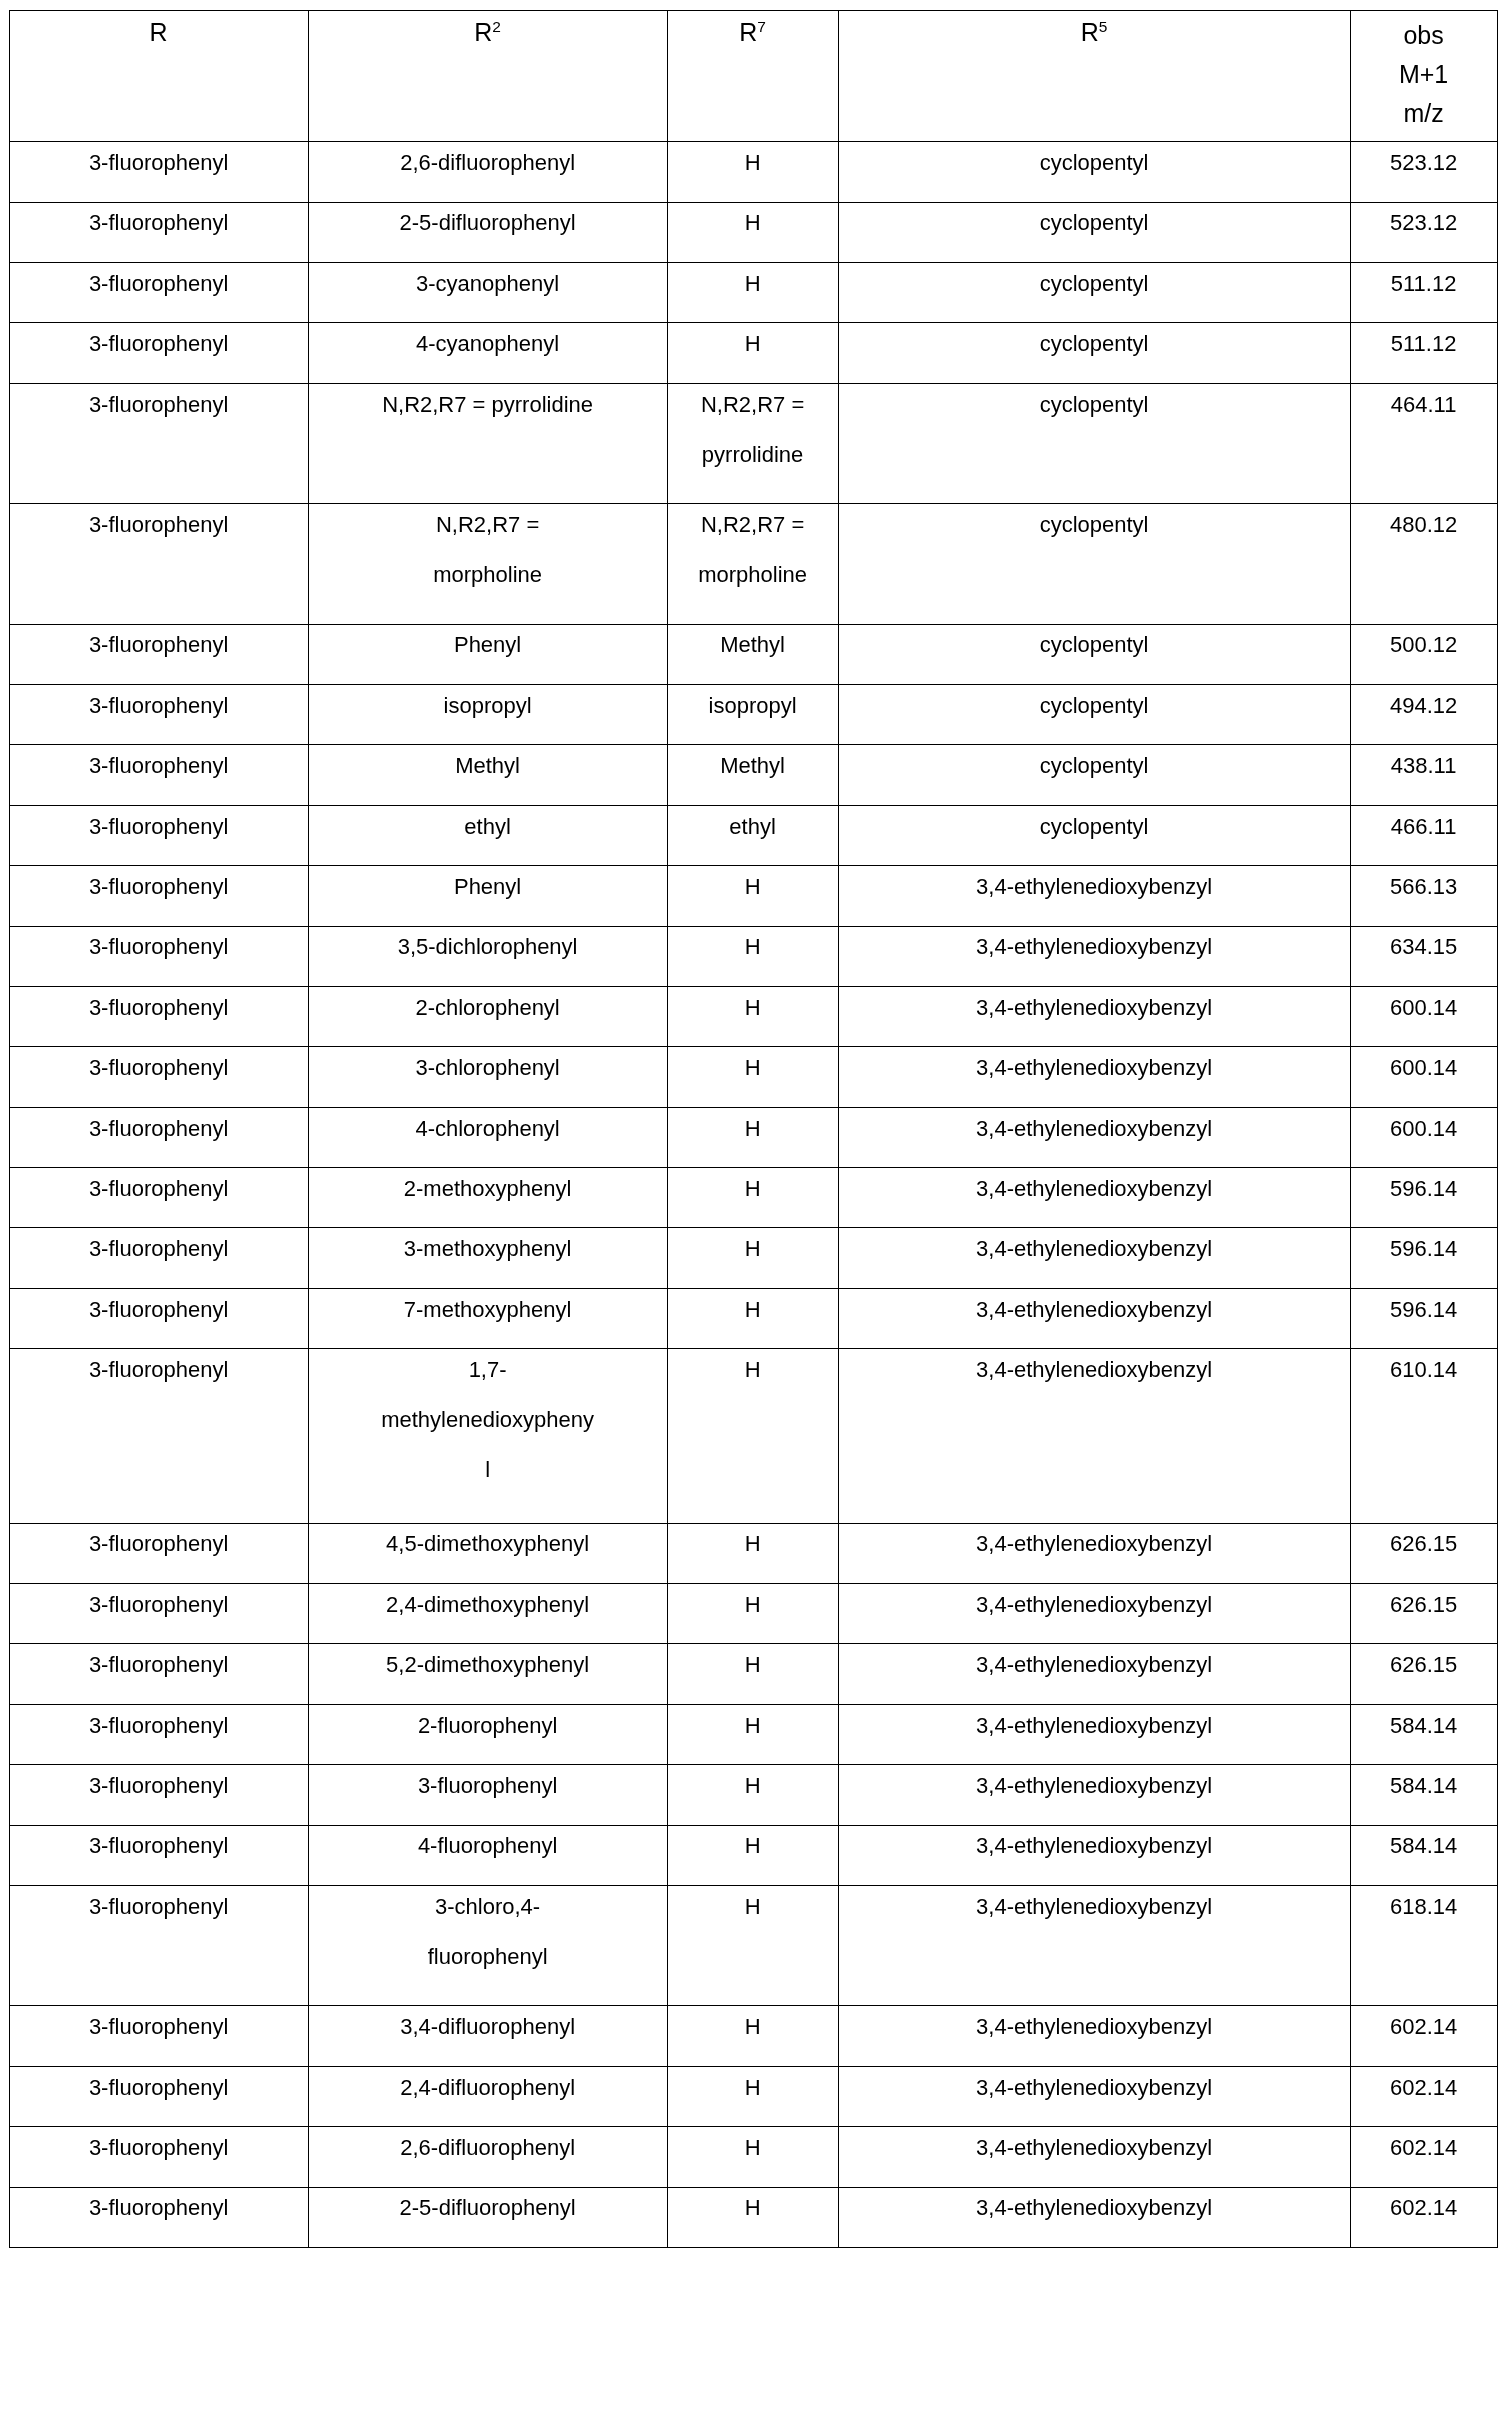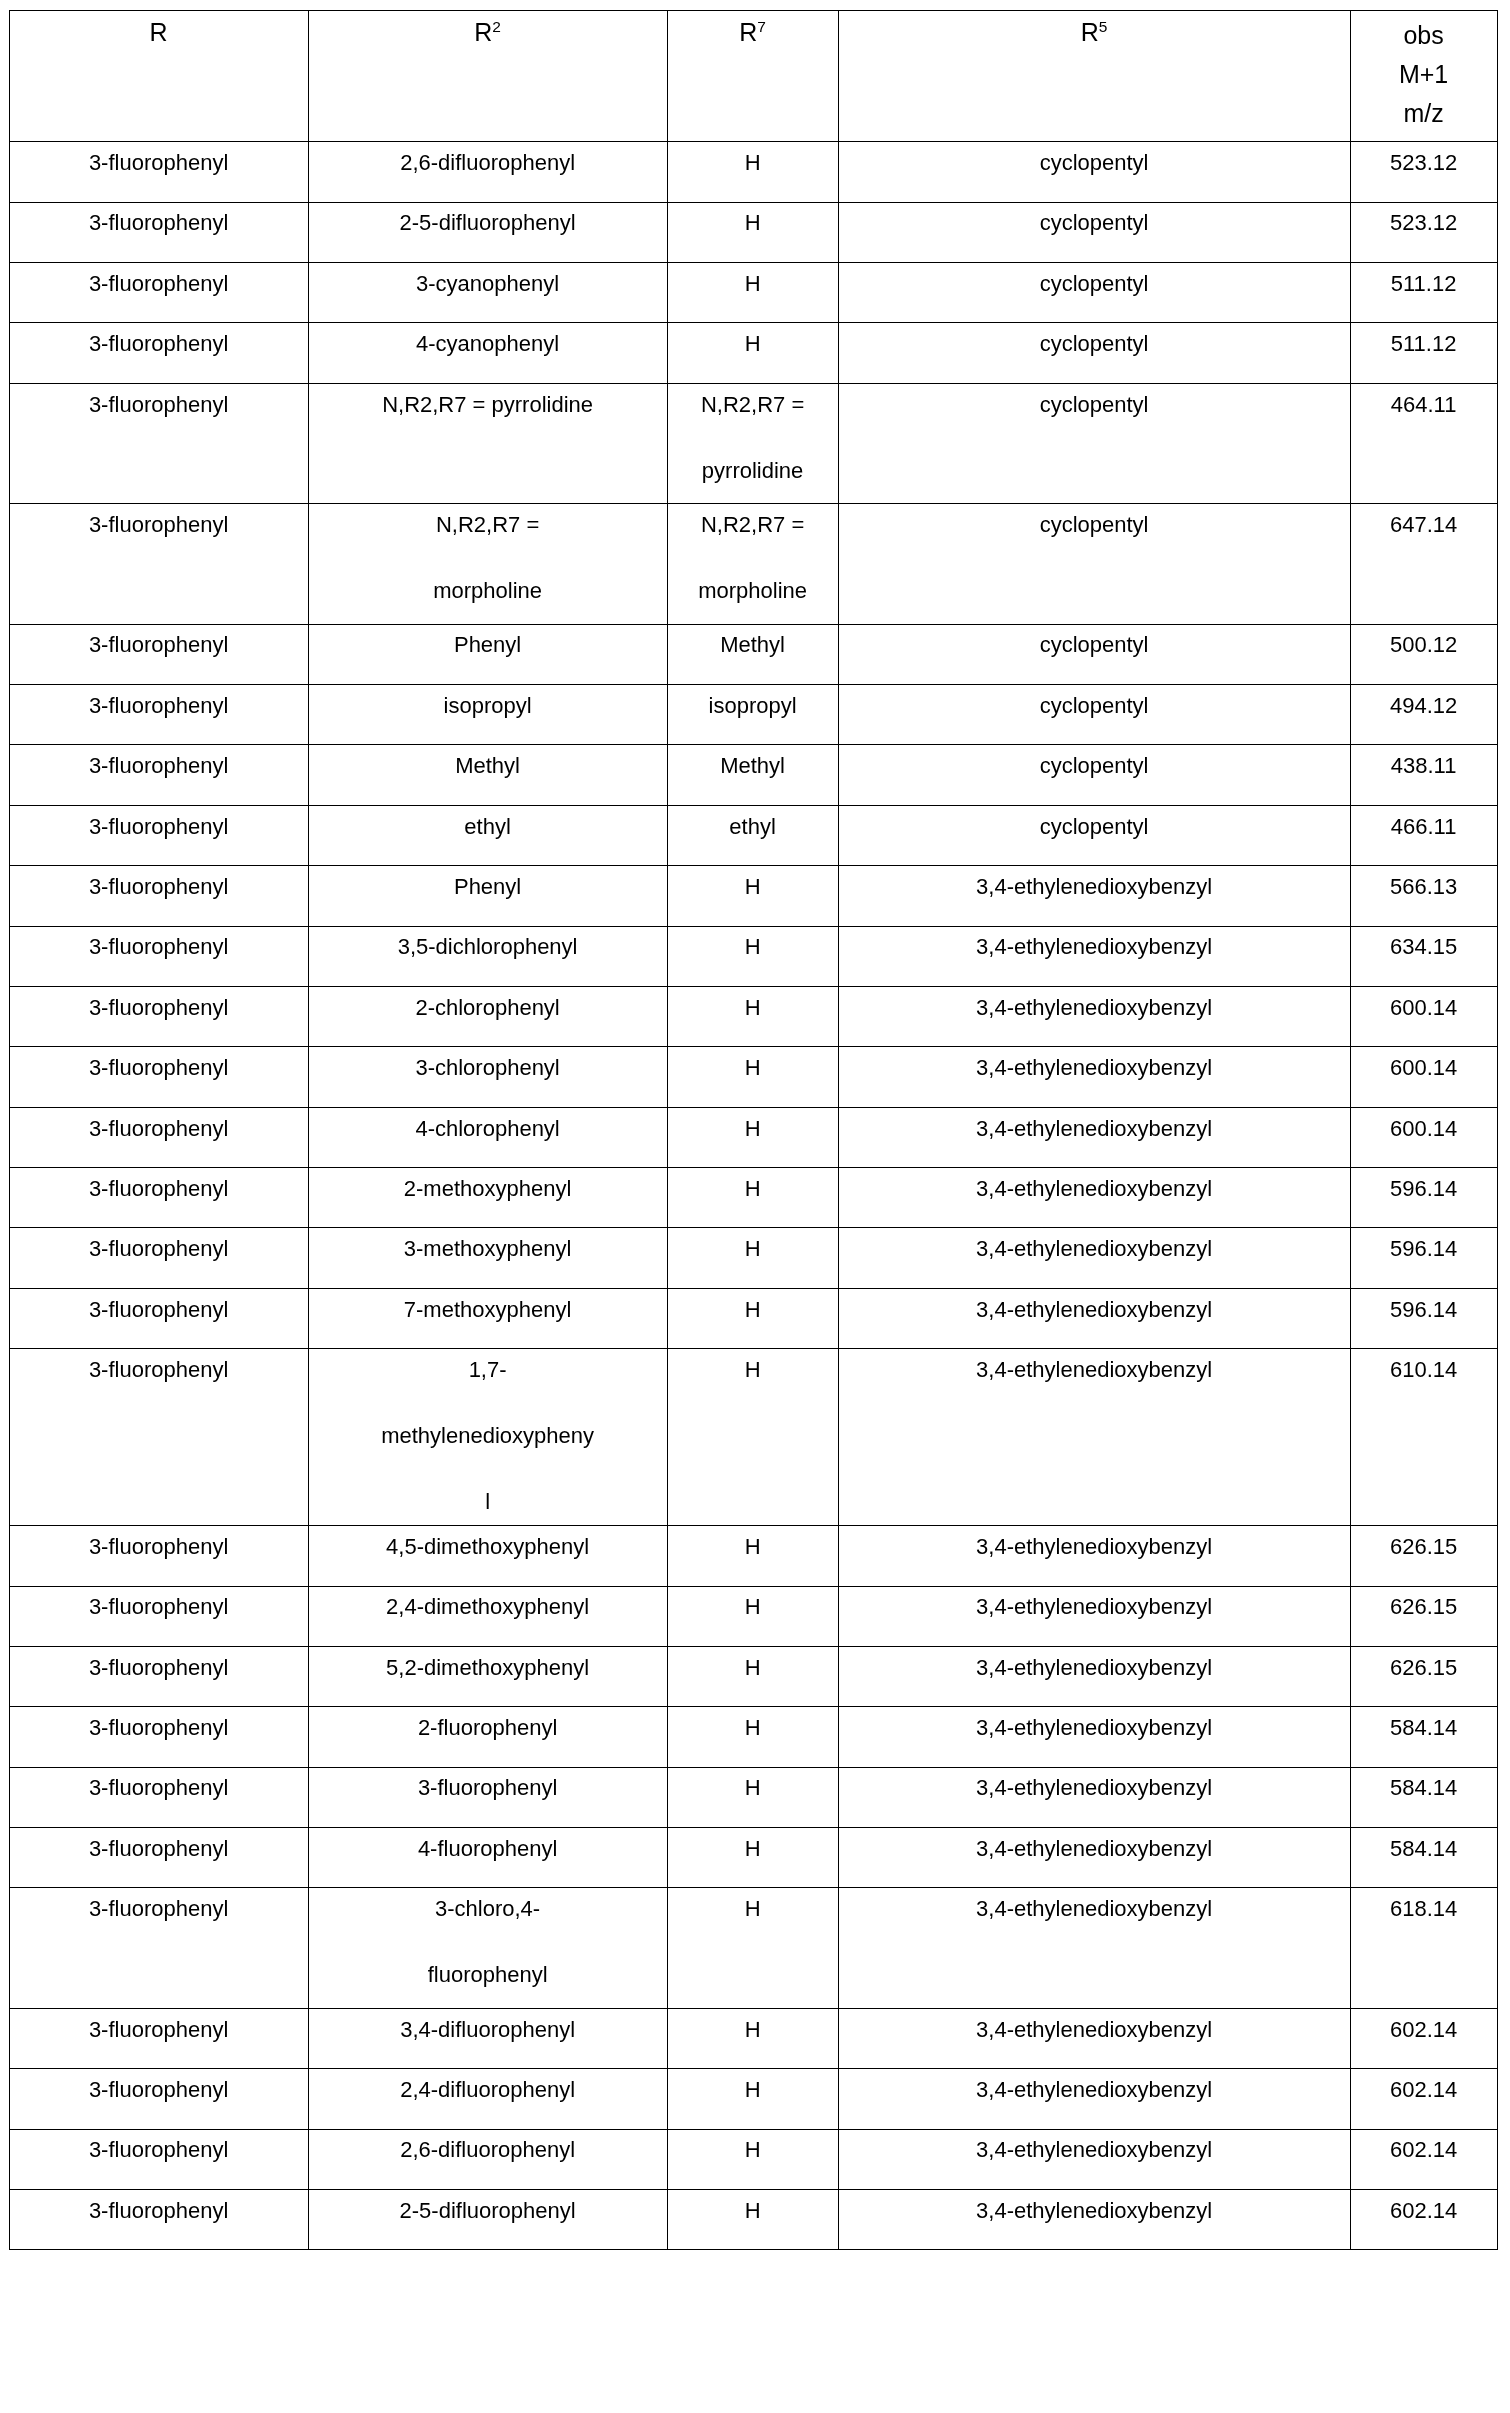--- a/index.html
+++ b/index.html
@@ -68,21 +68,21 @@
   td.hdr-obs .ln { display: block; }
 
   
   tr.data-row td {
     height: 44px;
   }
   tr.data-row.tall-2 td { height: 104px; }
   tr.data-row.tall-3 td { height: 158px; }
 
   .cell-line { display: block; }
-  .cell-line + .cell-line { margin-top: 38px; }
+  .cell-line + .cell-line { margin-top: 22px; }
 </style>
 </head>
 <body>
 
 <div id="page">
 
   <table class="subst-table">
     <colgroup>
       <col class="c-r">
         <col class="c-r2">
@@ -205,21 +205,21 @@
             <span class="cell-line">morpholine</span>
           </td>
           <td>
             <span class="cell-line">N,R2,R7 =</span>
             <span class="cell-line">morpholine</span>
           </td>
           <td>
             <span class="cell-line">cyclopentyl</span>
           </td>
           <td>
-            <span class="cell-line">647.14</span>
+            <span class="cell-line">480.12</span>
           </td>
         </tr>
         <tr class="data-row">
           <td>
             <span class="cell-line">3-fluorophenyl</span>
           </td>
           <td>
             <span class="cell-line">Phenyl</span>
           </td>
           <td>

